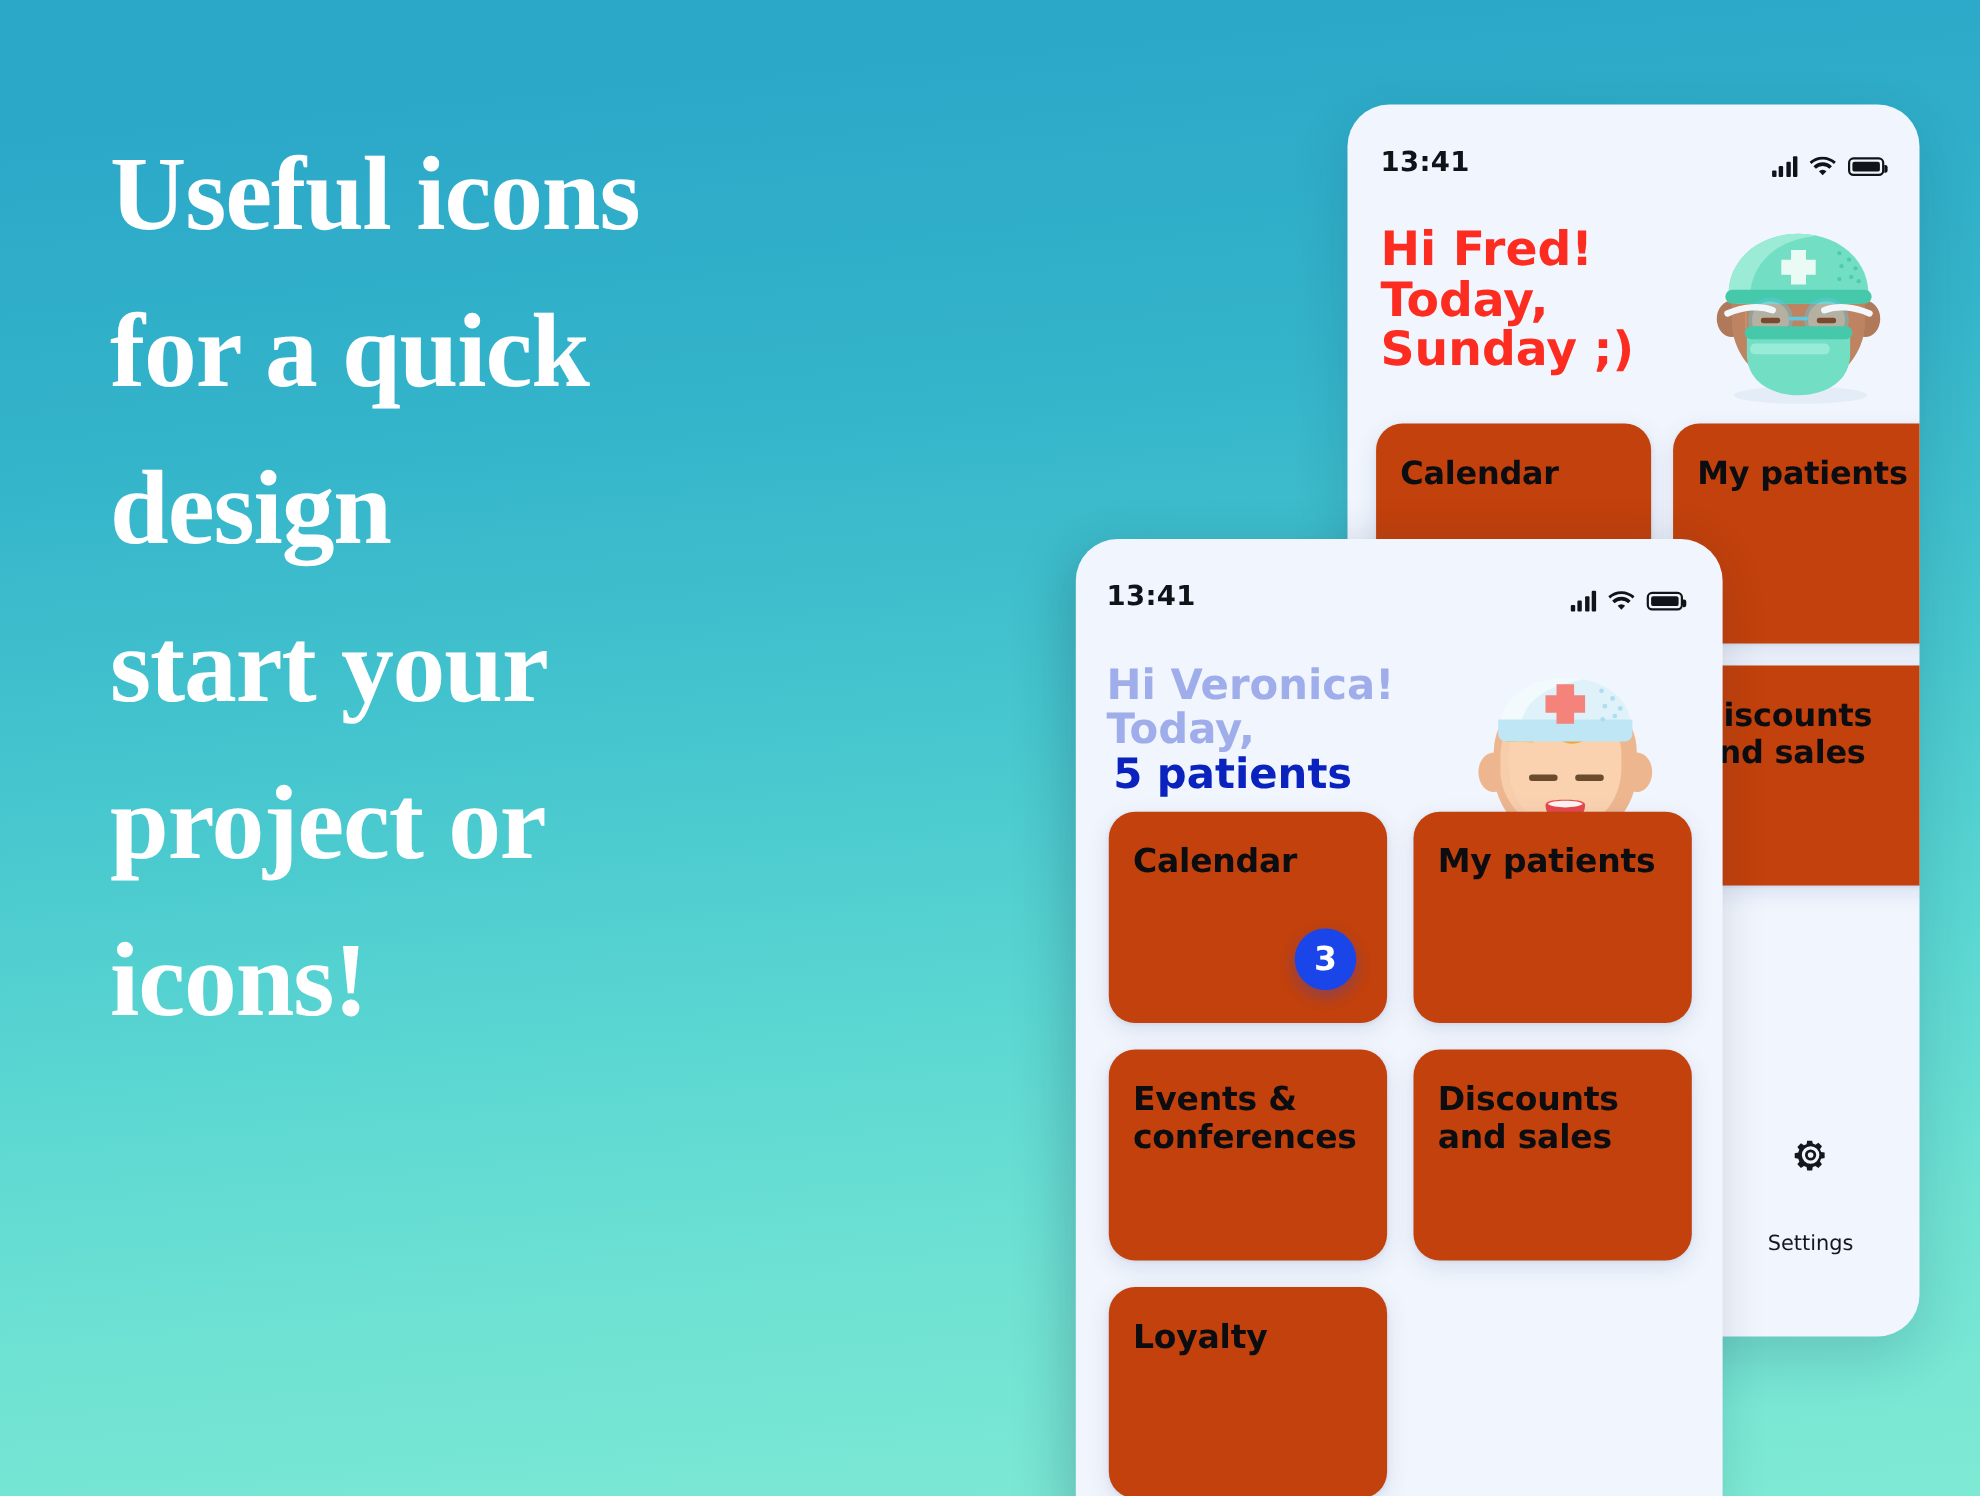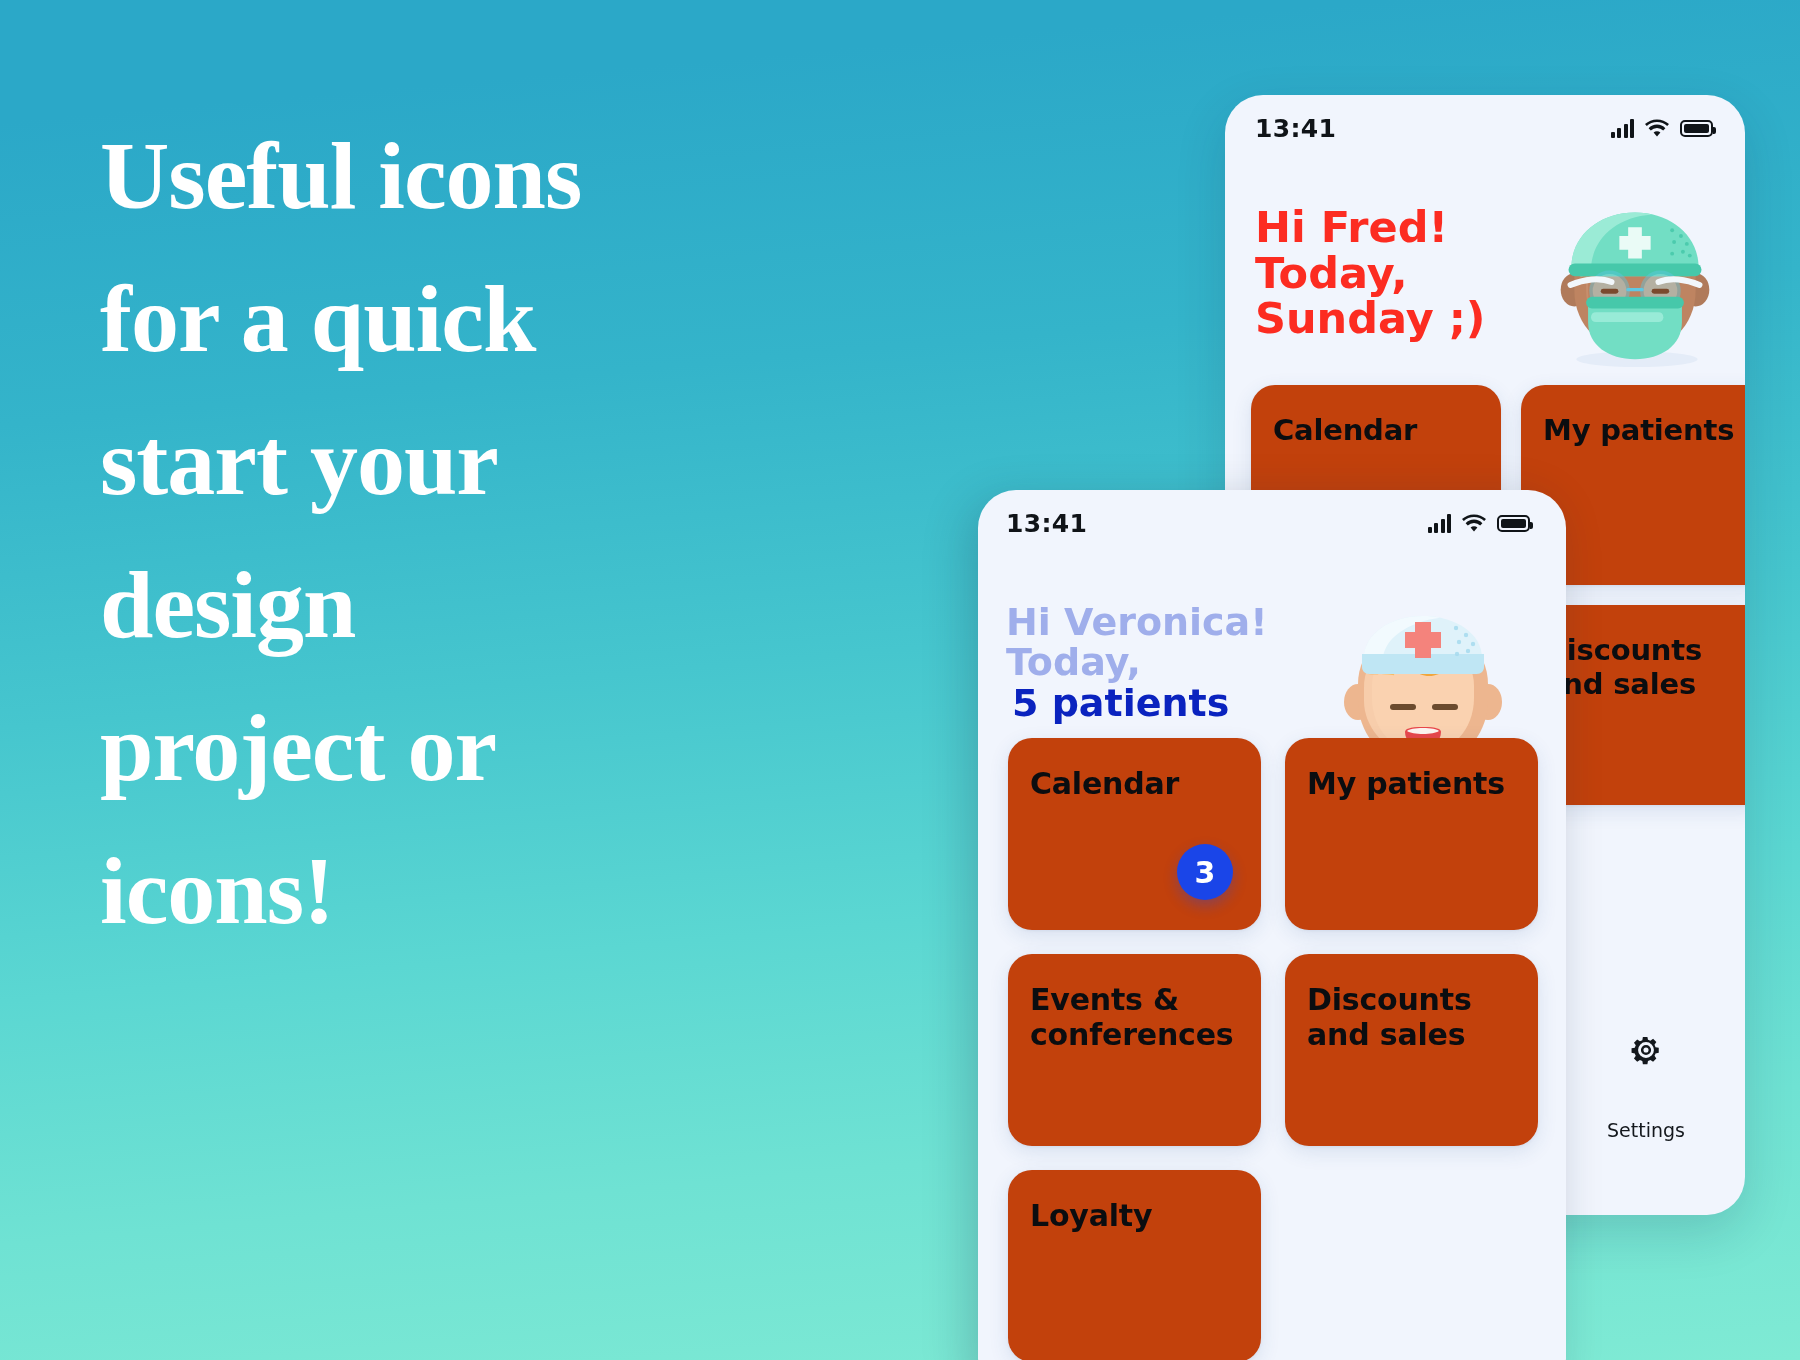--- a/index.html
+++ b/index.html
@@ -55,21 +55,21 @@
     left:978px; top:490px;
     width:588px; height:905px;
     border-radius:38px;
     box-shadow:-10px 10px 46px rgba(16,40,70,.22);
   }
 
   
   .statusbar {
     position:absolute; left:0; top:0;
     width:100%; height:62px;
-    display:flex; align-items:center;
+    display:flex; align-items:flex-end;
     justify-content:space-between;
   }
   .phone.back .statusbar { padding:0 32px 0 30px; height:66px; }
   .phone.front .statusbar { padding:0 36px 0 28px; height:66px; }
   .sb-time {
     font-family:"DejaVu Sans", sans-serif;
     font-weight:700;
     font-size:25px;
     color:#101418;
     letter-spacing:.3px;
@@ -200,22 +200,22 @@
   }
 </style>
 </head>
 <body>
 
 <div id="stage">
 
   <h1 id="headline">
     <span class="hl-line">Useful icons</span>
     <span class="hl-line">for a quick</span>
+    <span class="hl-line">design</span>
     <span class="hl-line">start your</span>
-    <span class="hl-line">design</span>
     <span class="hl-line">project or</span>
     <span class="hl-line">icons!</span>
   </h1>
 
   <div class="phone back">
 
     <div class="statusbar">
       <span class="sb-time">13:41</span>
       <span class="sb-icons">
         <span class="ic-signal">

